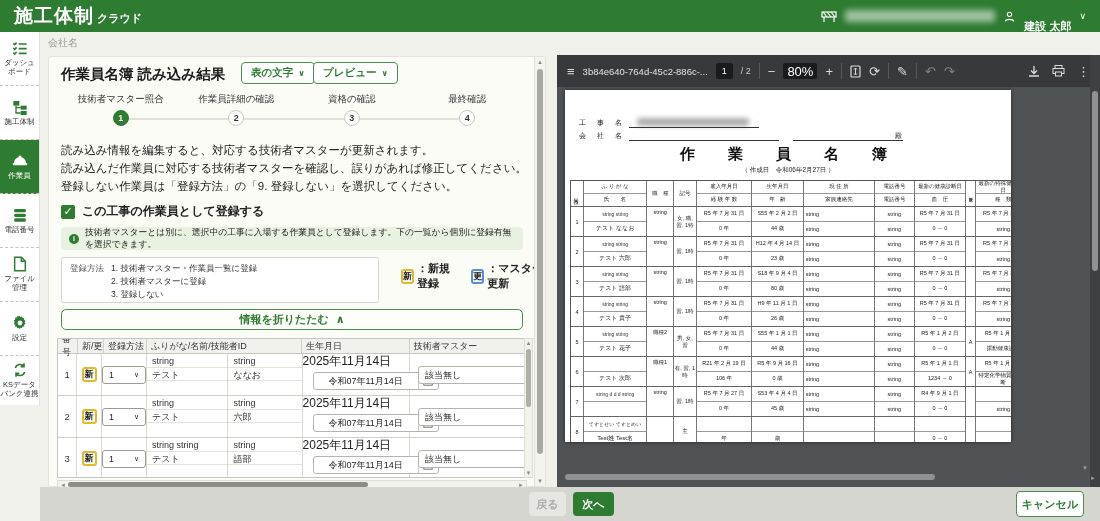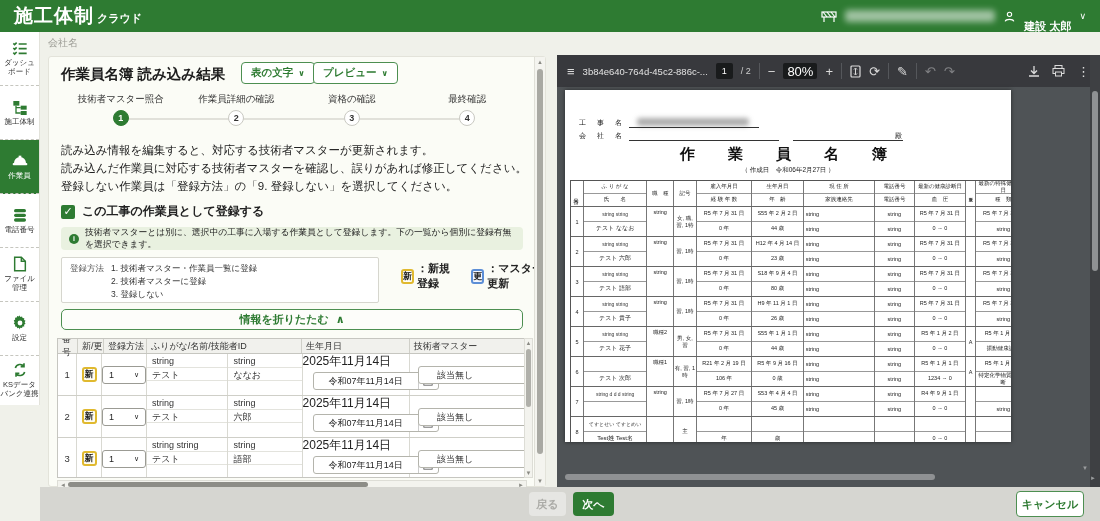--- a/index.html
+++ b/index.html
@@ -99,21 +99,21 @@
     border-bottom:1px solid #e3e3dd; overflow:hidden; white-space:nowrap;}
   .sub3 > div:last-child { border-bottom:none;}
   .meth-sel { width:44px; height:18px; border:1px solid #9b9b94; border-radius:3px; background:#fff;
     display:flex; align-items:center; justify-content:space-between; padding:0 6px; font-size:9px; color:#222; cursor:pointer;}
   .birth-top { text-align:left; padding-right:8px; font-size:12px; line-height:14px; color:#222;}
   .date-input { position:absolute; left:10px; top:18px; width:126px; height:18px; border:1px solid #b4b4ac;
     border-radius:3px; background:#fff; display:flex; align-items:center; font-size:9px; color:#222; cursor:text;}
   .date-input .dt { flex:1; text-align:center;}
   .date-input .cal { width:20px; height:100%; border-left:1px solid #ccc; display:flex; align-items:center; justify-content:center;}
   .mast-input { position:absolute; left:8px; top:12px; width:120px; height:18px; border:1px solid #b4b4ac;
-    border-radius:3px; background:#fff; font-size:9px; color:#333; display:flex; align-items:center; padding-left:18px; cursor:text;}
+    border-radius:3px; background:#fff; font-size:9px; color:#333; display:flex; align-items:center; padding-left:6px; cursor:text;}
 
   
   .wt-vscroll { position:absolute; right:12px; top:281px; width:9px; height:140px; background:#f3f3ee;
     border:1px solid #ddddd6; font-size:6px; color:#8a8a84; text-align:center;}
   .wt-vscroll .thumb { position:absolute; left:1px; top:10px; width:5px; height:58px; background:#b0b0aa; border-radius:3px;}
   .wt-vscroll .up{position:absolute; top:1px; left:0; right:0;} .wt-vscroll .dn{position:absolute; bottom:1px; left:0; right:0;}
   .wt-hscroll { position:absolute; left:8px; top:423px; width:470px; height:9px; background:#f3f3ee;
     border:1px solid #ddddd6;}
   .wt-hscroll .thumb{ position:absolute; left:10px; top:1px; height:5px; width:300px; background:#8d8d87; border-radius:3px;}
   .wt-hscroll .lt{position:absolute; left:2px; top:1px; font-size:6px; color:#8a8a84;}

